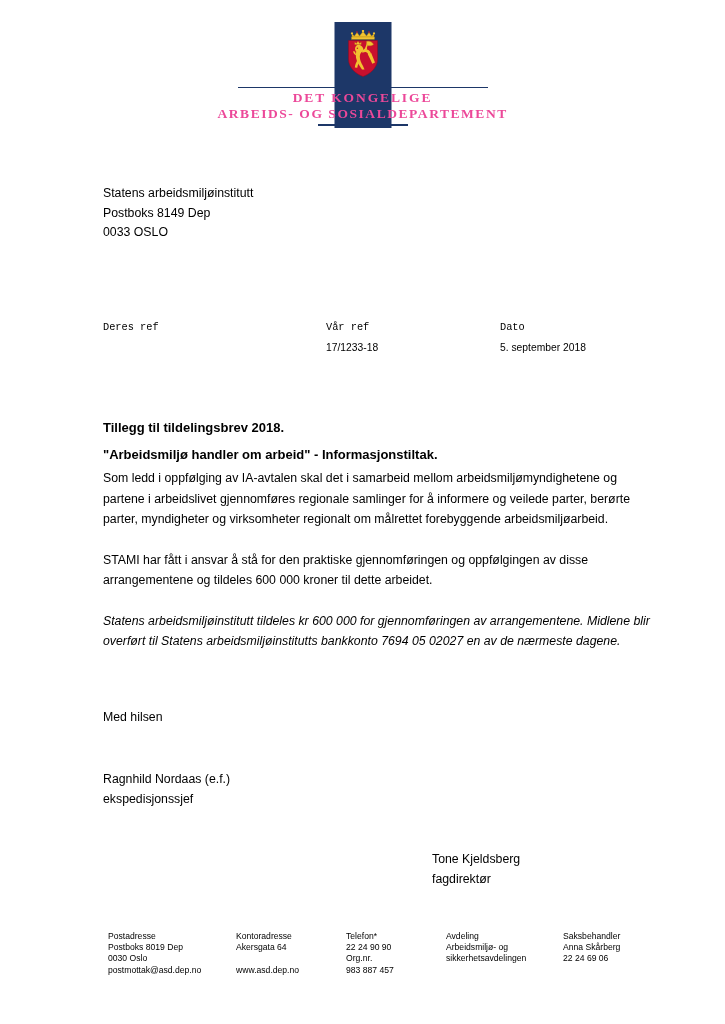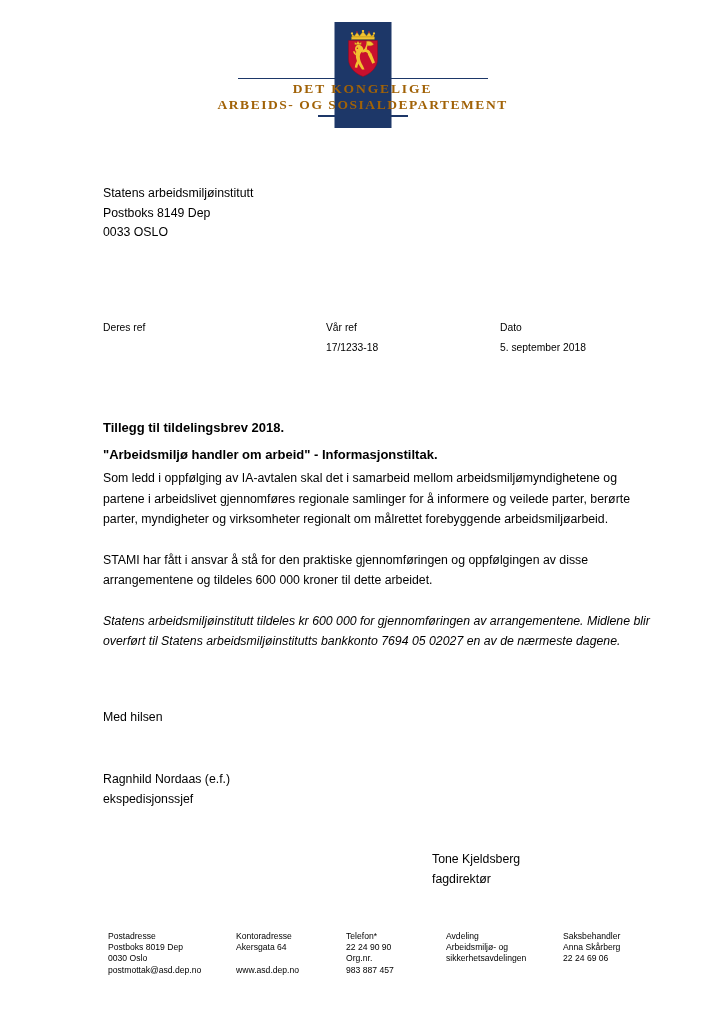--- a/index.html
+++ b/index.html
@@ -52,25 +52,25 @@
   .crest {
     position: relative;
     z-index: 2;
     margin-top: 8px;
     width: 38px;
     height: 47px;
   }
   .logo-text {
     position: relative;
     z-index: 2;
-    margin-top: 1px;
+    margin-top: 10px;
     width: 290px;
     text-align: center;
     font-family: "Liberation Serif", serif;
-    color: #a16207;
+    color: #ec4899;
     background: transparent;
   }
   .logo-rule-top {
     position: relative;
     z-index: 2;
     width: 250px;
     height: 1px;
     background: #1d3768;
     margin: 0 auto 2px auto;
   }
@@ -114,21 +114,21 @@
     font-size: 10.3px;
     line-height: 19.5px;
   }
   .refcol {
     position: absolute;
     top: 0;
   }
   .refcol.c1 { left: 0; }
   .refcol.c2 { left: 223px; }
   .refcol.c3 { left: 397px; }
-  .reflabel { display: block; }
+  .reflabel { display: block; font-family: Liberation Mono, monospace; }
   .refvalue { display: block; }
 
   .headings {
     position: absolute;
     left: 103px;
     top: 416px;
     width: 550px;
   }
   .h-main {
     font-size: 13px;

